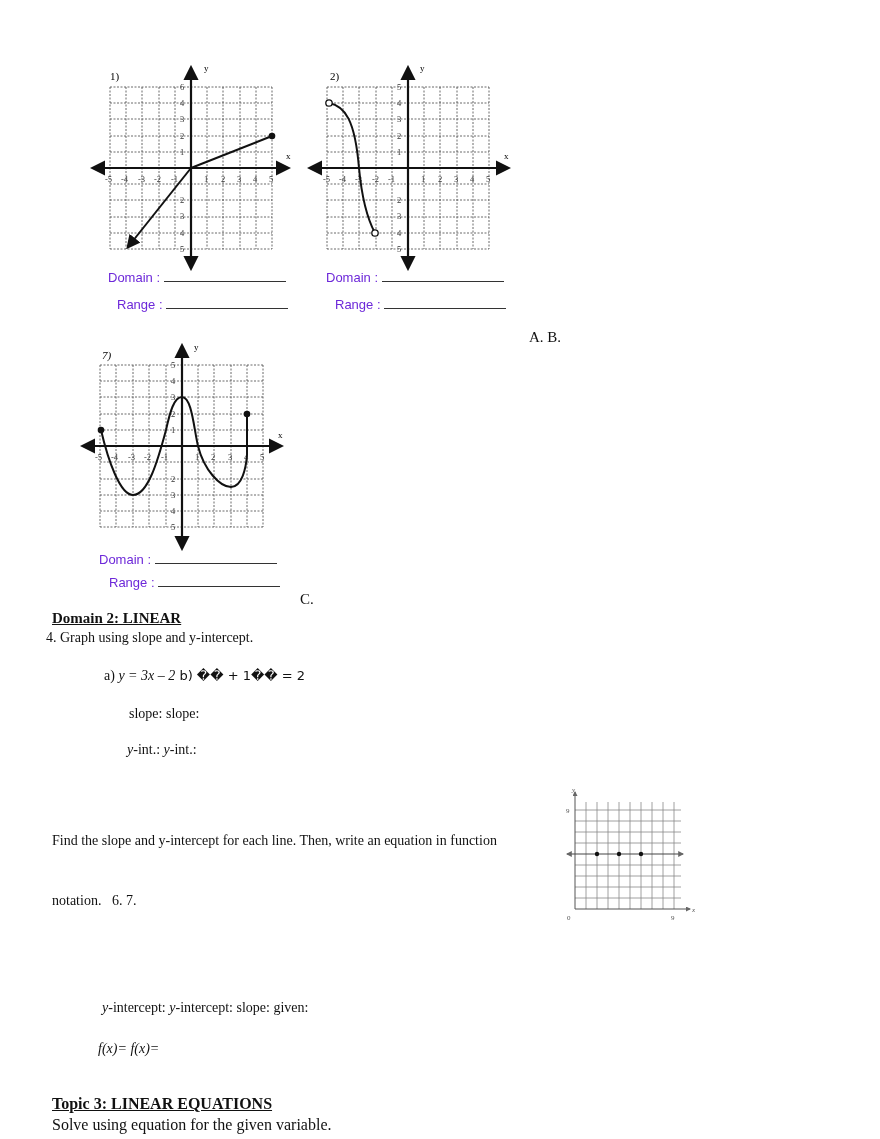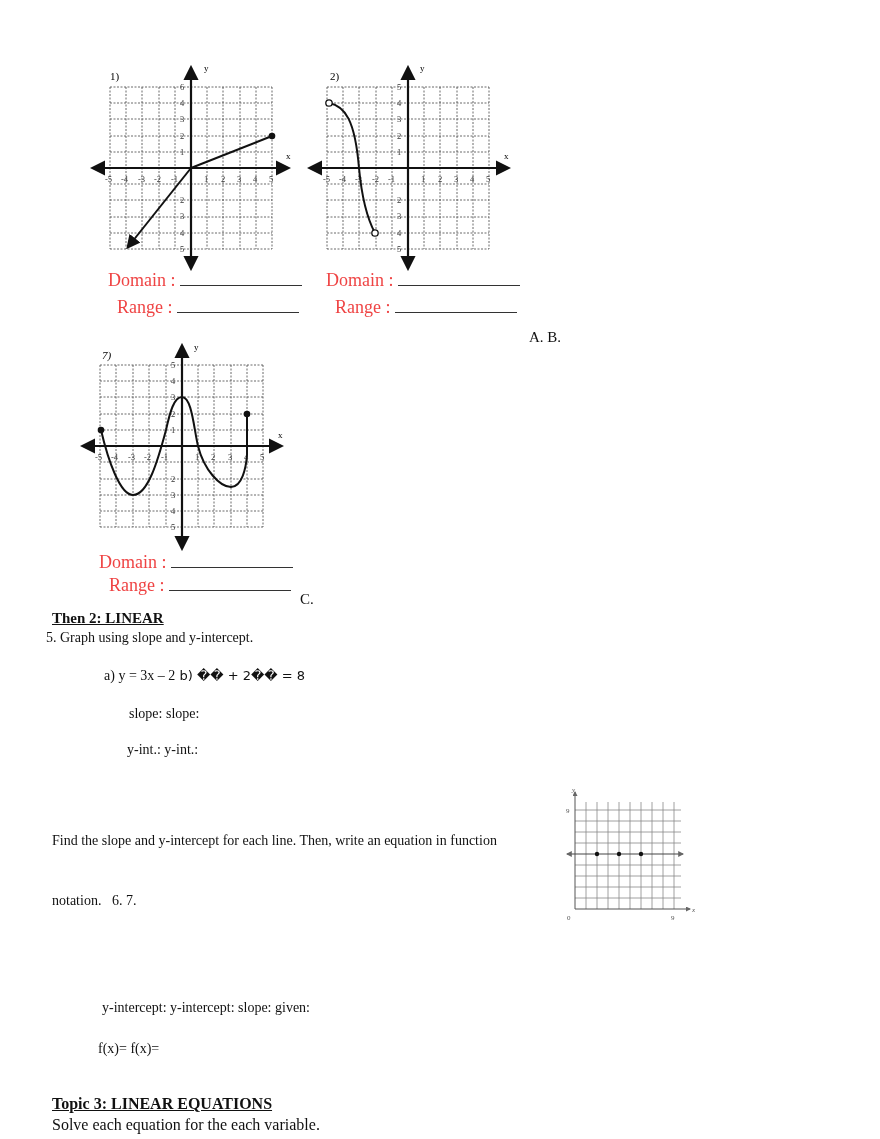--- a/index.html
+++ b/index.html
@@ -3,24 +3,24 @@
 <meta charset="utf-8">
 <style>
   html,body{margin:0;padding:0;background:#ffffff;}
   body{width:880px;height:1139px;position:relative;overflow:hidden;
        font-family:"Liberation Serif","DejaVu Serif",serif;color:#111;}
   .abs{position:absolute;}
   .t{font-size:15px;line-height:18px;white-space:nowrap;}
   .t14{font-size:14px;}
   .bold{font-weight:bold;}
   .ul{text-decoration:underline;}
-  .it{}
+  .it{font-style:italic;}
   svg text{font-family:"Liberation Serif","DejaVu Serif",serif;}
   .blank{display:inline-block;border-bottom:1px solid #333;vertical-align:baseline;}
-  .gl{font-family:Liberation Serif, serif;font-size:18px;color:#ef4444;}
+  .gl{font-family:Liberation Sans, sans-serif;font-size:13px;color:#6d28d9;}
 </style>
 </head>
 <body>
 
 <div class="abs" style="left:80px;top:60px;width:230px;height:260px;">
   <svg width="230" height="260" viewBox="0 0 230 260">
     <defs>
       <marker id="ar" viewBox="0 0 10 10" refX="8" refY="5" markerWidth="7" markerHeight="7" orient="auto-start-reverse">
         <path d="M0,0 L10,5 L0,10 z" fill="#111"></path>
       </marker>
@@ -230,25 +230,25 @@
     <span class="blank" style="width:122px;"></span>
   </div>
   <div class="abs gl" style="left:39px;top:235px;">
     <span>Range :</span>
     <span class="blank" style="width:122px;"></span>
   </div>
 </div>
 
 <div class="abs t" style="left:300px;top:590px;">C.</div>
 
-<div class="abs t bold ul" style="left:52px;top:609px;">Then 2: LINEAR</div>
-<div class="abs t t14" style="left:46px;top:629px;">5. Graph using slope and y-intercept.</div>
+<div class="abs t bold ul" style="left:52px;top:609px;">Domain 2: LINEAR</div>
+<div class="abs t t14" style="left:46px;top:629px;">4. Graph using slope and y-intercept.</div>
 
 <div class="abs t t14" style="left:104px;top:667px;">
-  <span>a) </span><span class="it">y = 3x – 2</span><span style="font-family:'DejaVu Sans',sans-serif;font-size:13px;"> b) �� + 2�� = 8</span>
+  <span>a) </span><span class="it">y = 3x – 2</span><span style="font-family:'DejaVu Sans',sans-serif;font-size:13px;"> b) �� + 1�� = 2</span>
 </div>
 
 <div class="abs t t14" style="left:129px;top:705px;">slope: slope:</div>
 <div class="abs t t14" style="left:127px;top:741px;text-align:right;">
   <span class="it">y</span><span>-int.: </span><span class="it">y</span><span>-int.:</span>
 </div>
 
 <div class="abs t t14" style="left:52px;top:832px;">Find the slope and y-intercept for each line. Then, write an equation in function</div>
 <div class="abs t t14" style="left:52px;top:869px;white-space:pre;margin-top:23px;">notation.   6. 7.</div>
 
@@ -292,13 +292,13 @@
     <text x="116" y="140" font-size="7" fill="#555">9</text>
   </svg>
 </div>
 
 <div class="abs t t14" style="left:102px;top:999px;">
   <span class="it">y</span><span>-intercept: </span><span class="it">y</span><span>-intercept: slope: given:</span>
 </div>
 <div class="abs t t14 it" style="left:98px;top:1040px;text-align:right;">f(x)= f(x)=</div>
 
 <div class="abs t bold ul" style="left:52px;top:1095px;font-size:16px;">Topic 3: LINEAR EQUATIONS</div>
-<div class="abs t" style="left:52px;top:1116px;font-size:16px;">Solve each equation for the each variable.</div>
+<div class="abs t" style="left:52px;top:1116px;font-size:16px;">Solve using equation for the given variable.</div>
 
 </body></html>

